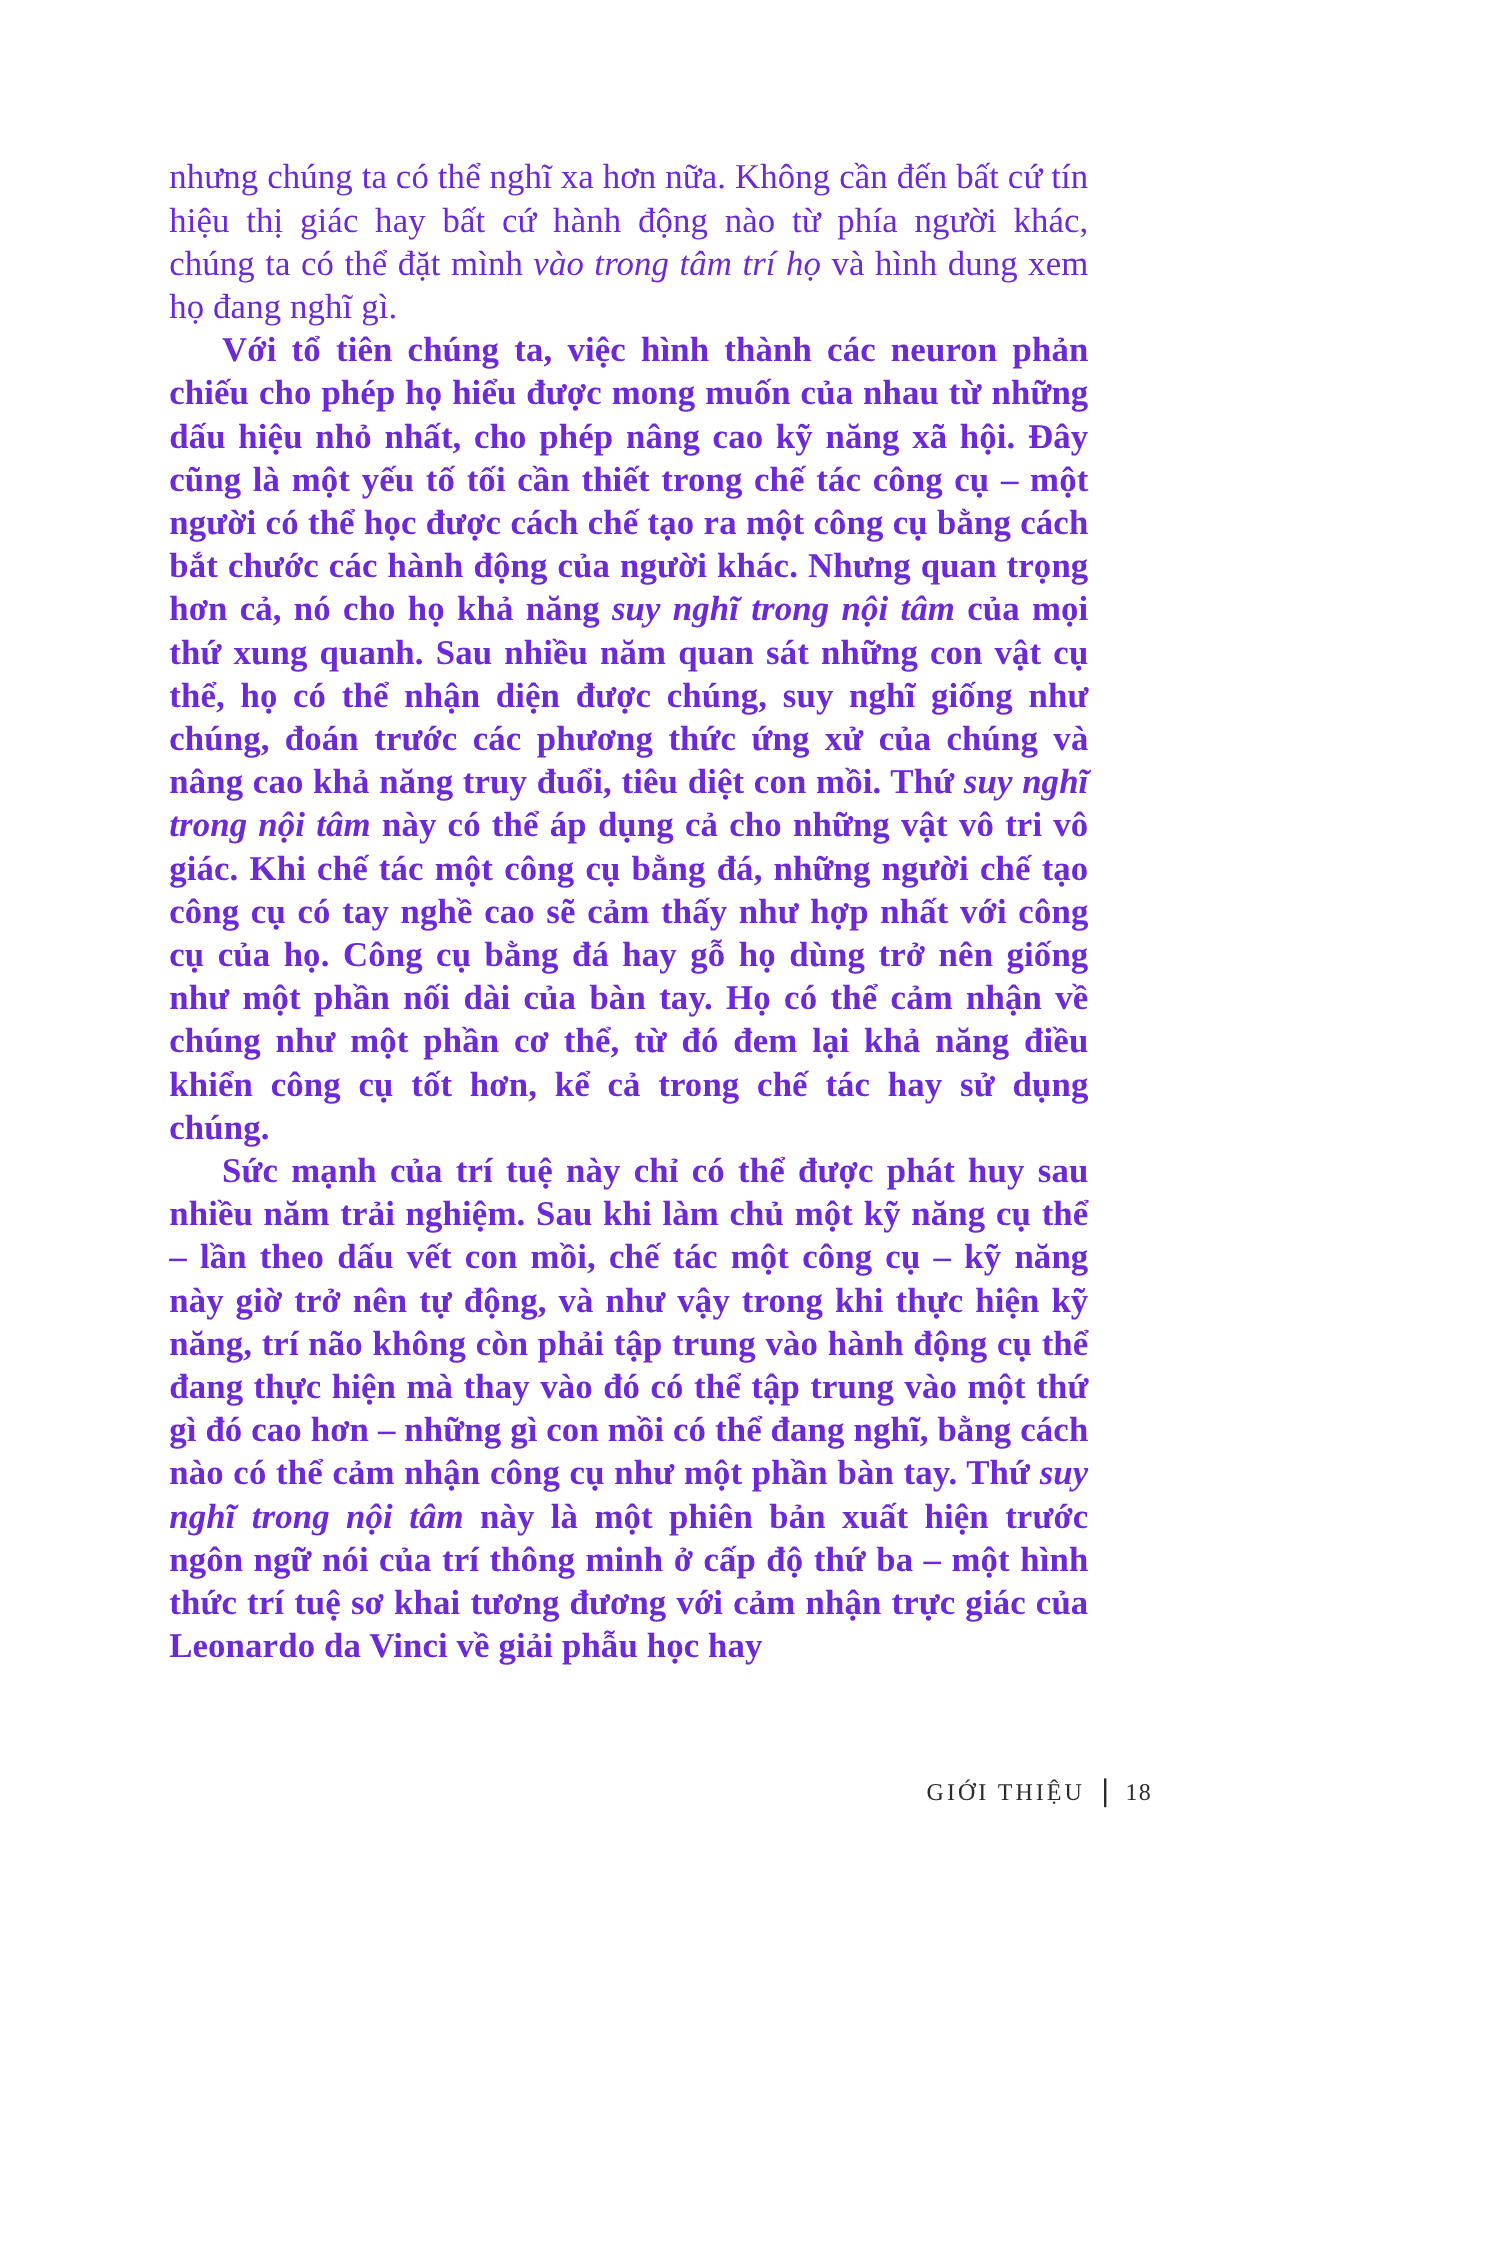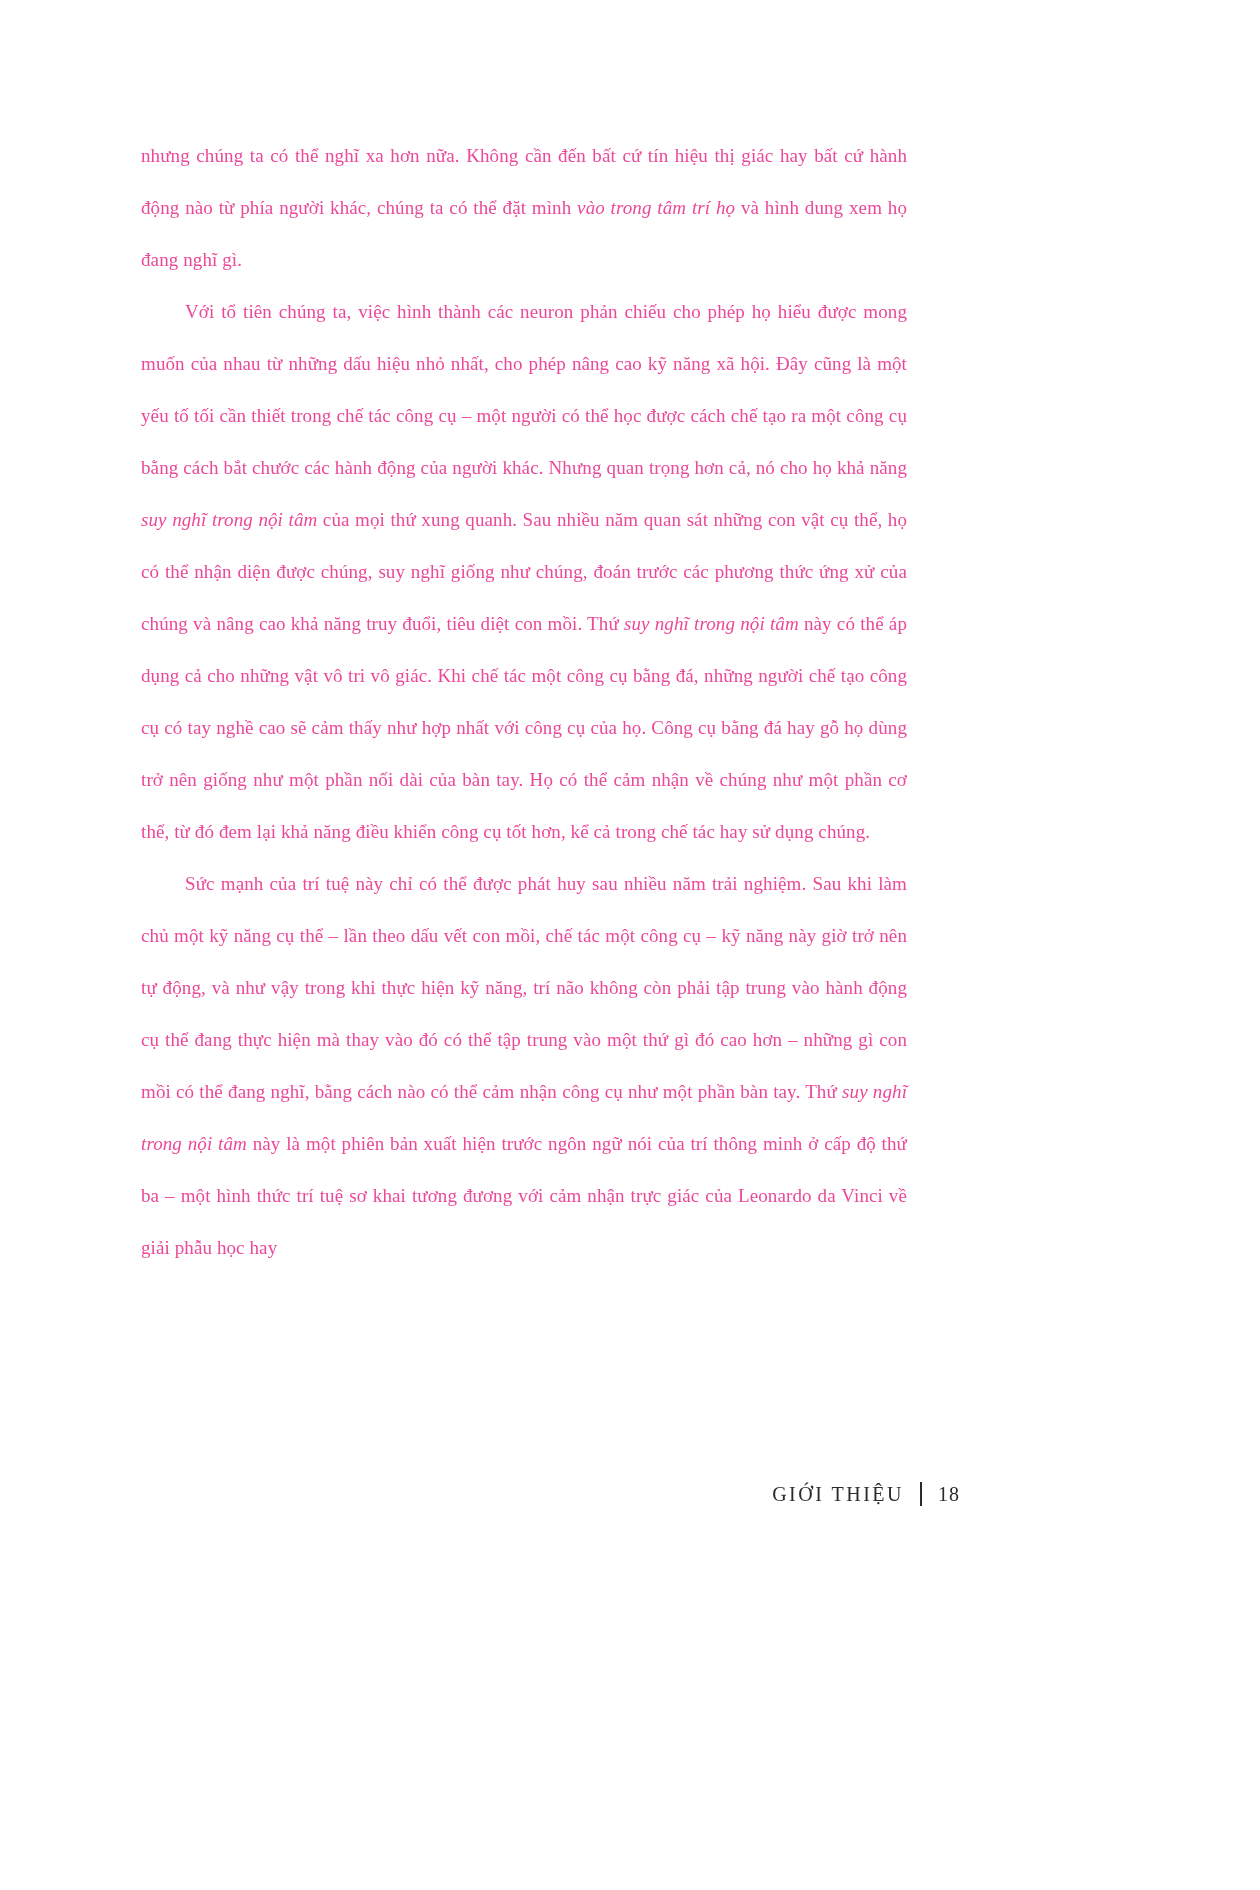--- a/index.html
+++ b/index.html
@@ -18,32 +18,33 @@
   .page {
     position: absolute;
     inset: 0;
     background: #ffffff;
   }
   .text-block {
     position: absolute;
     left: 141px;
     top: 130px;
     width: 766px;
-    font-size: 19px;
-    line-height: 52px;
+    font-size: 29px;
+    line-height: 36px;
     text-align: justify;
     letter-spacing: 0.1px;
-    color: #ec4899;
+    color: #6d28d9;
   }
   .text-block p {
     margin: 0;
     padding: 0;
   }
   .text-block p.indent {
     text-indent: 44px;
+    font-weight: bold;
   }
   .text-block em {
     font-style: italic;
   }
   .footer {
     position: absolute;
     top: 1481px;
     right: 300px;
     font-size: 20px;
     line-height: 26px;

